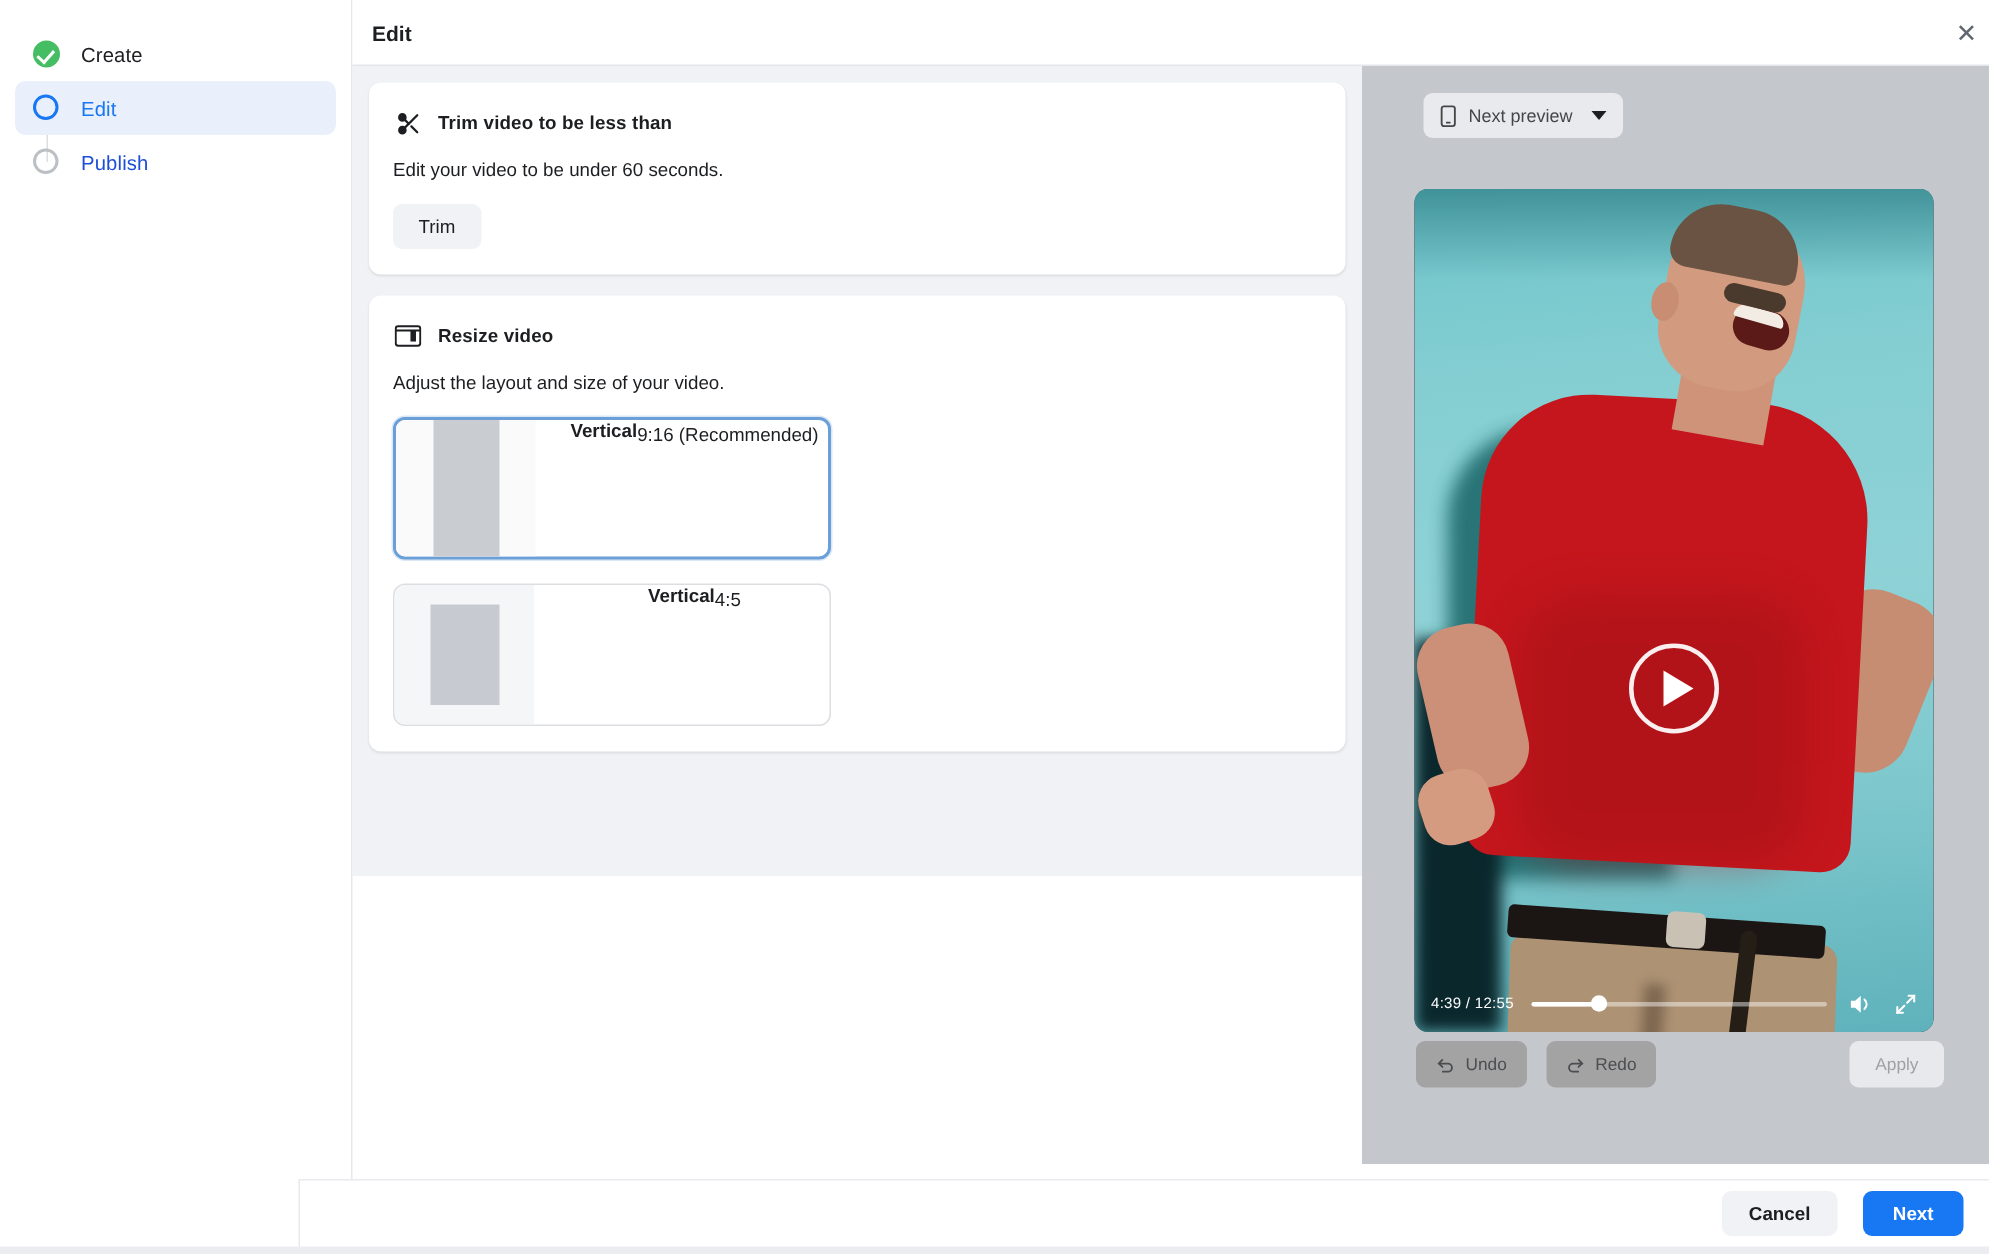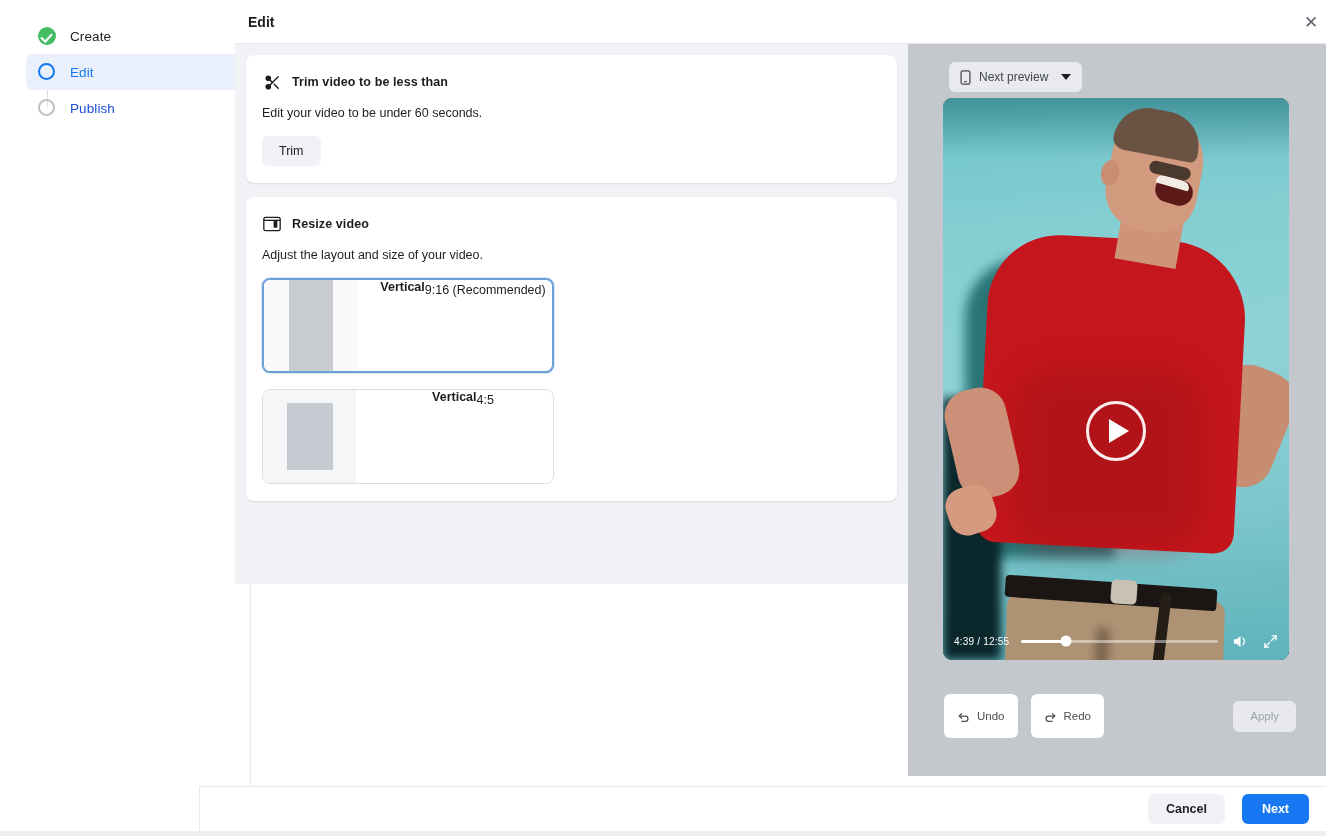--- a/index.html
+++ b/index.html
@@ -10,21 +10,21 @@
     overflow: hidden;
   }
   #app {
     position: relative;
     width: 1326px; height: 836px;
     background: #ffffff;
   }
 
   
   .sidebar {
-    position: absolute; left: 16px; top: 0;
+    position: absolute; left: 0; top: 0;
     width: 235px; height: 804px;
     background: #ffffff;
     border-right: 1px solid #e6e8ea;
     padding-top: 18px;
   }
   .step {
     position: relative;
     display: flex; align-items: center;
     height: 36px;
     margin: 0 10px 0 10px;
@@ -204,21 +204,21 @@
   .caret {
     margin-left: 13px;
     width: 0; height: 0;
     border-left: 5px solid transparent;
     border-right: 5px solid transparent;
     border-top: 6px solid #1c1e21;
   }
 
   .video-wrap {
     position: absolute;
-    left: 35px; top: 54px;
+    left: 35px; top: 82px;
     width: 346px; height: 562px;
     border-radius: 9px;
     overflow: hidden;
     background: #0b3038;
   }
   .video-bg {
     position: absolute; inset: 0;
     background: linear-gradient(175deg, #6cc4c9 0%, #84ced2 22%, #8ed2d6 48%, #7ec8cd 72%, #5fb2bb 100%);
   }
   .vignette-top {
@@ -416,22 +416,22 @@
     display: flex; align-items: center;
   }
 
   .pv-actions {
     position: absolute;
     left: 36px; top: 650px;
     width: 352px;
     display: flex; align-items: center;
   }
   .pv-btn {
-    height: 44px;
-    background: #ffffff;
+    height: 31px;
+    background: #a3a3a3;
     border: none; border-radius: 6px;
     padding: 0 13px;
     display: flex; align-items: center;
     font-size: 11.5px; color: #4b4d50;
     font-family: inherit;
     cursor: pointer;
   }
   .pv-btn .ic { margin-right: 7px; display: flex; }
   .pv-btn + .pv-btn { margin-left: 13px; }
   .pv-apply {

